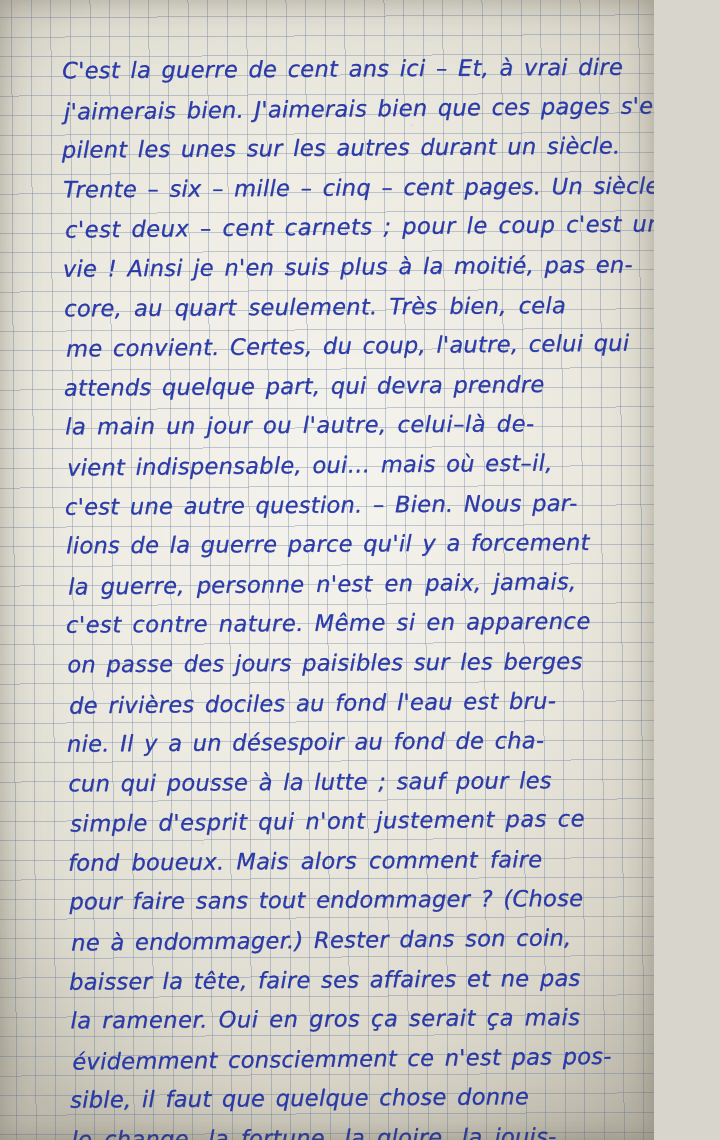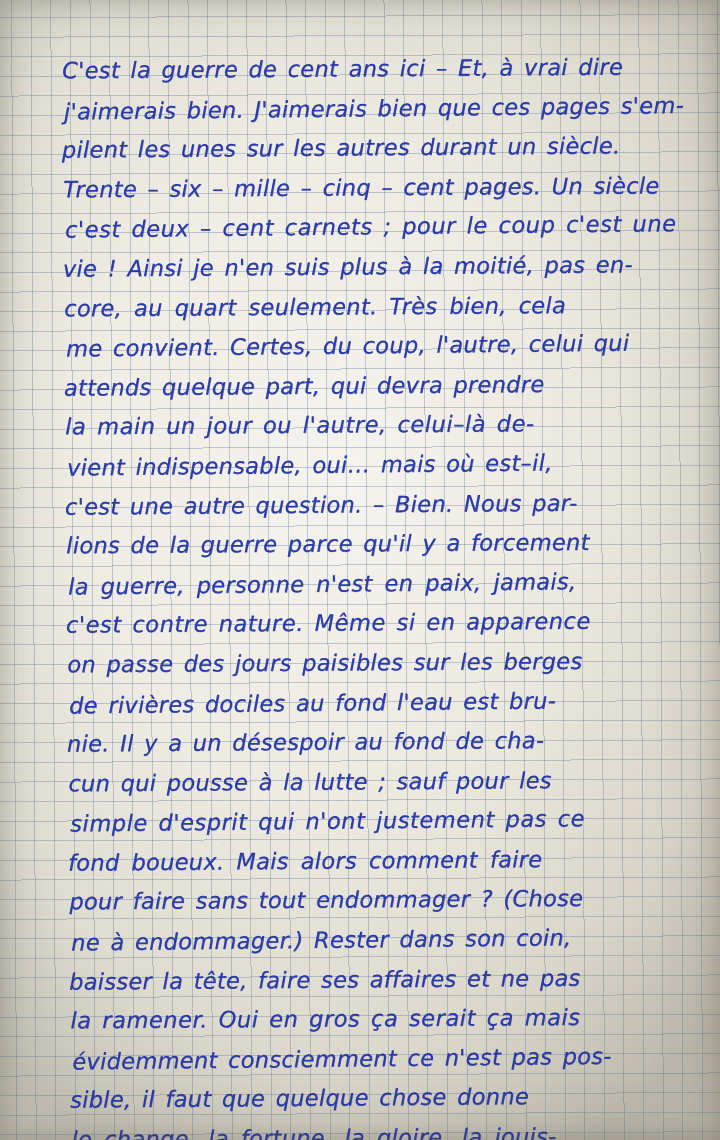--- a/index.html
+++ b/index.html
@@ -7,21 +7,21 @@
     margin: 0;
     padding: 0;
     background: #d8d5cc;
   }
   body {
     font-family: "Liberation Sans", sans-serif;
   }
 
   #page {
     position: relative;
-    width: 720px;
+    width: 654px;
     height: 1140px;
     overflow: hidden;
     background: #14b8a6;
   }
 
   
   #paper {
     position: absolute;
     left: 0; top: 0;
     width: 720px;

